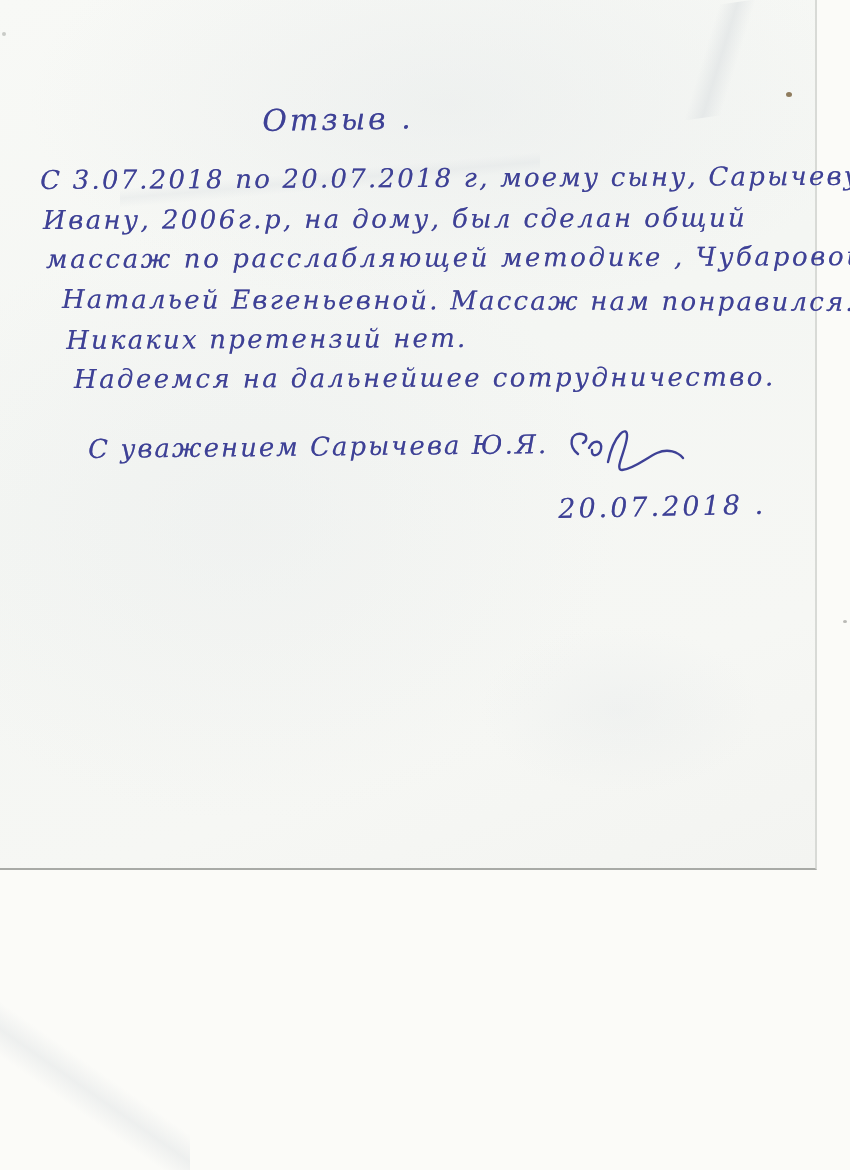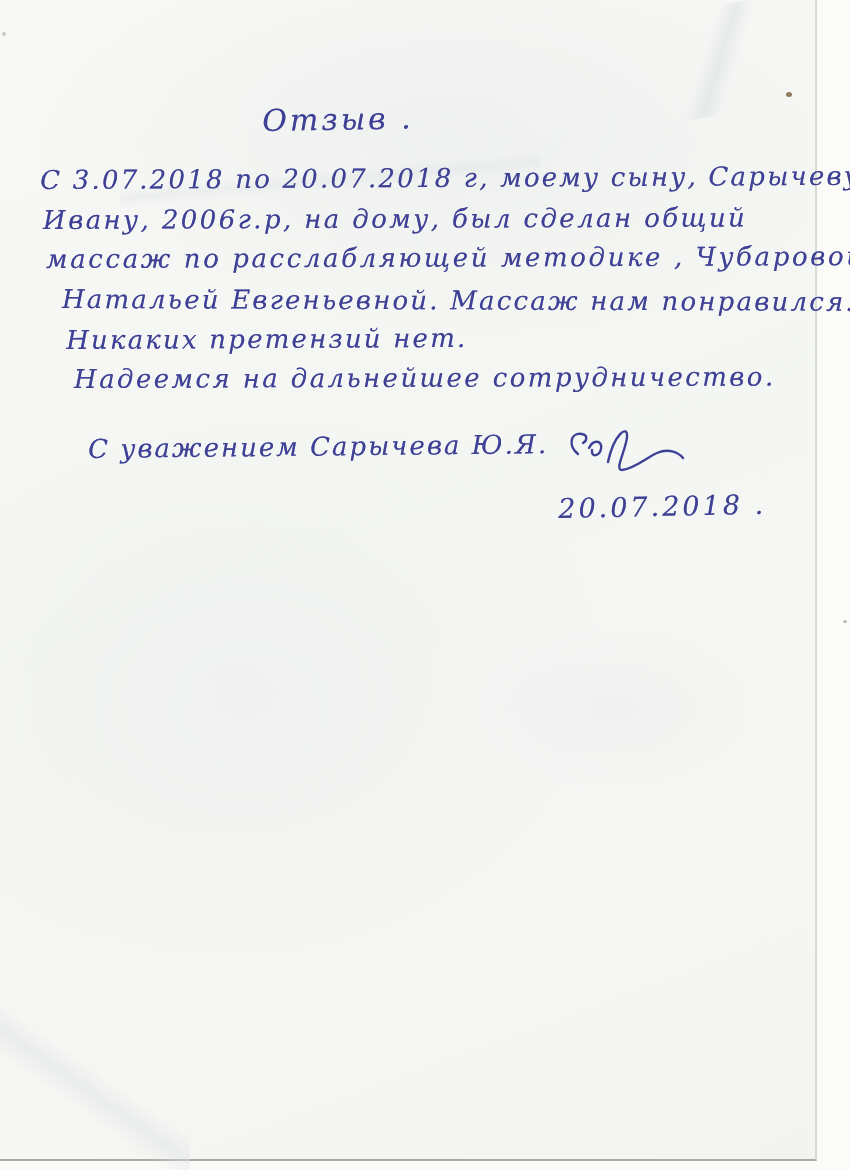--- a/index.html
+++ b/index.html
@@ -13,21 +13,21 @@
     overflow: hidden;
     background: #fbfbf8;
     font-family: "DejaVu Serif", serif;
   }
   
   .paper {
     position: absolute;
     left: 0;
     top: 0;
     width: 817px;
-    height: 1161px;
+    height: 870px;
     background:
       radial-gradient(ellipse 600px 300px at 55% 12%, rgba(224,228,230,0.35), rgba(224,228,230,0) 70%),
       radial-gradient(ellipse 500px 400px at 30% 60%, rgba(228,231,233,0.28), rgba(228,231,233,0) 75%),
       linear-gradient(160deg, #f8f9f6 0%, #f4f6f3 45%, #f6f7f4 78%, #f3f4f1 100%);
     border-right: 2px solid #d8dad6;
     border-bottom: 2px solid #a8aaa6;
     box-sizing: border-box;
   }
   
   .crease {

